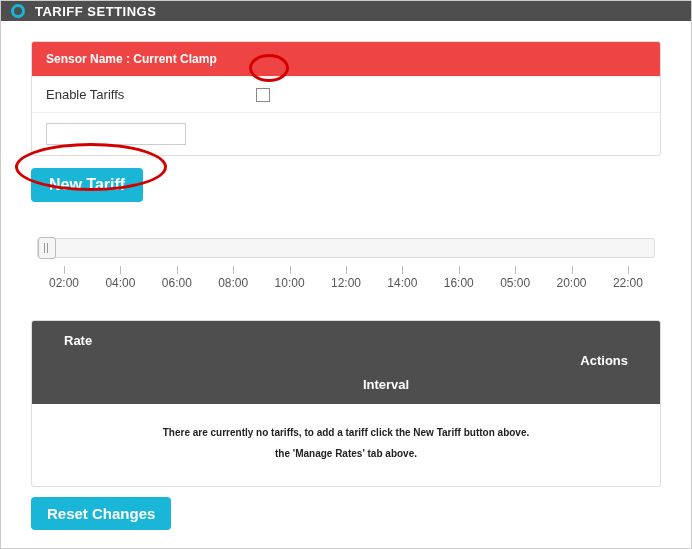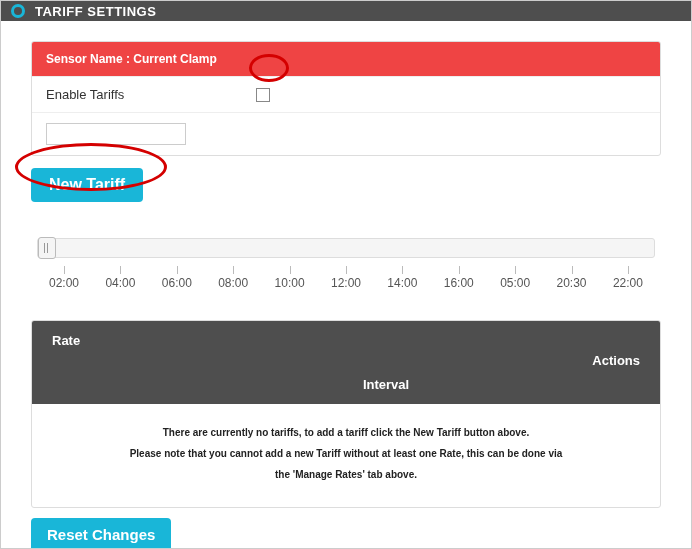--- a/index.html
+++ b/index.html
@@ -136,21 +136,21 @@
     left: 50%; top: 0;
     width: 1px; height: 8px;
     background: #bbb;
   }
   .table-head {
     background: #4e4e4e;
     color: #fff;
     display: flex;
     font-size: 13px;
     font-weight: bold;
-    padding: 12px 20px;
+    padding: 12px 32px;
   }
   .col-rate { width: 180px; text-align: left; }
   .col-interval { flex: 1; text-align: center; margin-top: 44px; }
   .col-actions { width: 100px; text-align: right; margin-top: 20px; }
   .table-body {
     padding: 18px 20px 22px 20px;
     text-align: center;
     font-size: 10px;
     color: #222;
     font-weight: bold;
@@ -203,34 +203,33 @@
     <div class="slider-ticks">
       <span>02:00</span>
       <span>04:00</span>
       <span>06:00</span>
       <span>08:00</span>
       <span>10:00</span>
       <span>12:00</span>
       <span>14:00</span>
       <span>16:00</span>
       <span>05:00</span>
-      <span>20:30</span>
+      <span>20:00</span>
       <span>22:00</span>
     </div>
   </div>
 
   
   <div class="panel" style="margin-bottom:10px;">
     <div class="table-head">
       <div class="col-rate">Rate</div>
       <div class="col-interval">Interval</div>
       <div class="col-actions">Actions</div>
     </div>
     <div class="table-body">
       <div>There are currently no tariffs, to add a tariff click the New Tariff button above.</div>
-      <div>Please note that you cannot add a new Tariff without at least one Rate, this can be done via</div>
       <div>the 'Manage Rates' tab above.</div>
     </div>
   </div>
 
   <button class="btn btn-reset">Reset Changes</button>
 
 </div>
 
 </body></html>

